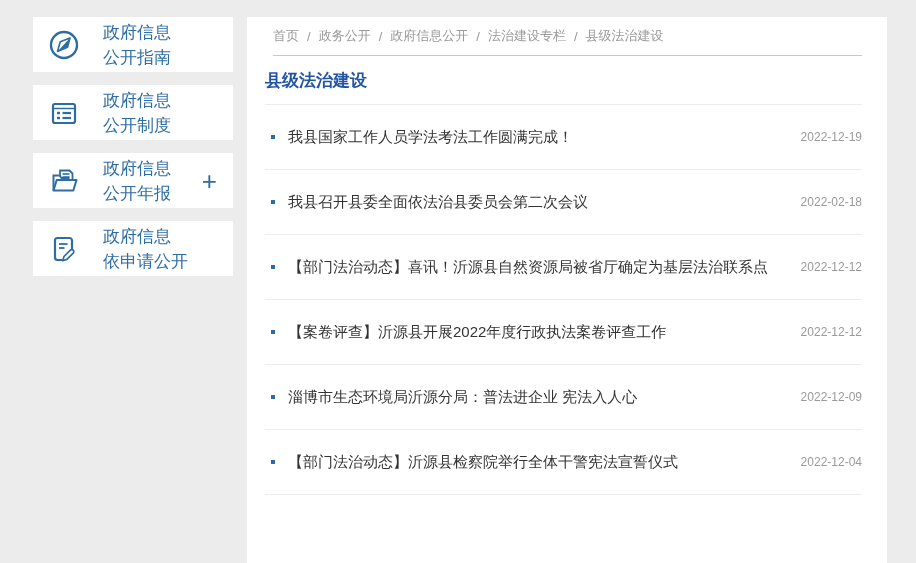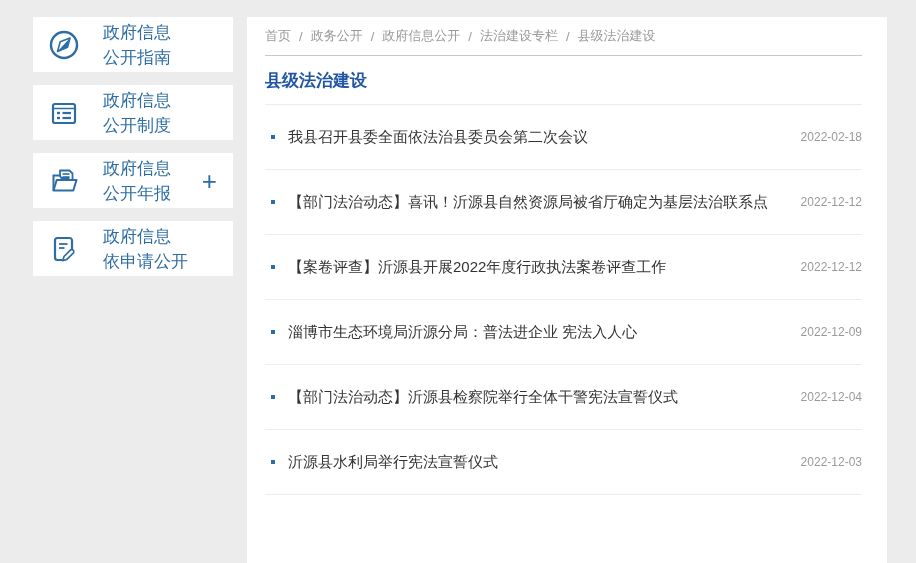--- a/index.html
+++ b/index.html
@@ -28,21 +28,21 @@
   }
   .side-item.active .toggle{color:#fff;}
   
   .content{
     position:absolute;left:247px;top:17px;width:640px;height:546px;
     background:#fff;box-sizing:border-box;padding:0 25px 0 18px;
   }
   .breadcrumb{
     height:38px;display:flex;align-items:center;
     border-bottom:1px solid #c9c9c9;
-    font-size:13px;color:#999;
+    font-size:13px;color:#999;margin-left:8px;
   }
   .breadcrumb .crumb{color:#999;text-decoration:none;cursor:pointer;}
   .breadcrumb .crumb.current{cursor:default;}
   .breadcrumb .sep{margin:0 8px;color:#999;}
   .section-title{
     height:48px;line-height:50px;margin:0;
     font-size:17px;font-weight:bold;color:#2155a3;
     border-bottom:1px solid #ededed;
   }
   .row{
@@ -126,20 +126,25 @@
     <span class="sep">/</span>
     <a class="crumb">法治建设专栏</a>
     <span class="sep">/</span>
     <a class="crumb current">县级法治建设</a>
   </nav>
 
   <h2 class="section-title">县级法治建设</h2>
 
   <div class="row">
     <span class="bullet"></span>
+    <a class="rtitle">我县国家工作人员学法考法工作圆满完成！</a>
+    <span class="rdate">2022-12-19</span>
+  </div>
+  <div class="row">
+    <span class="bullet"></span>
     <a class="rtitle">我县召开县委全面依法治县委员会第二次会议</a>
     <span class="rdate">2022-02-18</span>
   </div>
   <div class="row">
     <span class="bullet"></span>
     <a class="rtitle">【部门法治动态】喜讯！沂源县自然资源局被省厅确定为基层法治联系点</a>
     <span class="rdate">2022-12-12</span>
   </div>
   <div class="row">
     <span class="bullet"></span>
@@ -149,19 +154,14 @@
   <div class="row">
     <span class="bullet"></span>
     <a class="rtitle">淄博市生态环境局沂源分局：普法进企业 宪法入人心</a>
     <span class="rdate">2022-12-09</span>
   </div>
   <div class="row">
     <span class="bullet"></span>
     <a class="rtitle">【部门法治动态】沂源县检察院举行全体干警宪法宣誓仪式</a>
     <span class="rdate">2022-12-04</span>
   </div>
-  <div class="row">
-    <span class="bullet"></span>
-    <a class="rtitle">沂源县水利局举行宪法宣誓仪式</a>
-    <span class="rdate">2022-12-03</span>
-  </div>
 
 </main>
 
 </body></html>

